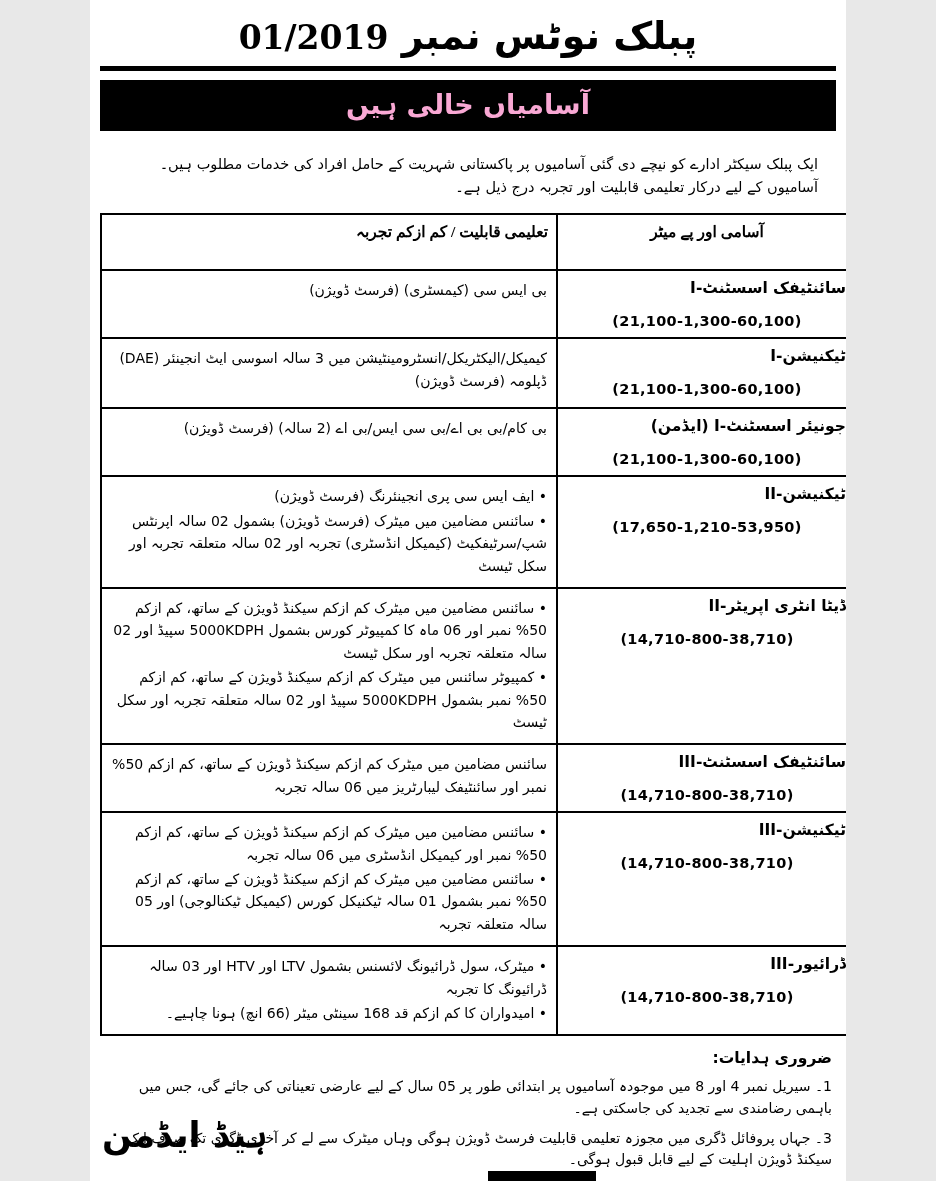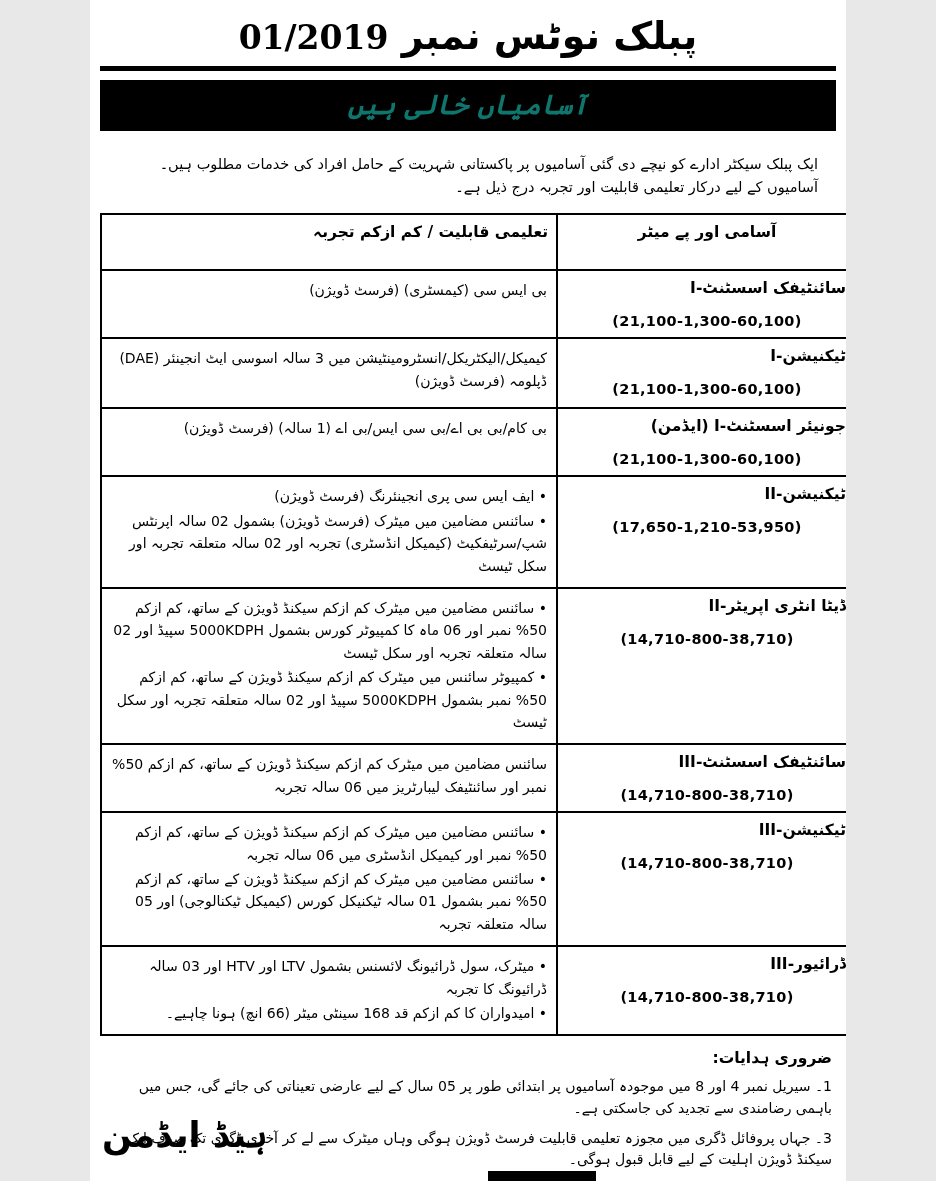--- a/index.html
+++ b/index.html
@@ -28,27 +28,26 @@
     font-family:"DejaVu Serif", serif;
     font-size:33px;
     font-weight:bold;
     letter-spacing:0;
   }
   .header-rule { height:5px; background:#000; margin:2px 0 9px; }
 
   
   .banner {
     background:#000;
-    color:#0f766e;
+    color:#f9a8d4;
     direction:rtl;
     text-align:center;
     font-size:27px;
     font-weight:bold;
     padding:9px 0 11px;
-    font-style:italic;
   }
 
   
   .intro {
     direction:rtl;
     text-align:right;
     font-size:14.5px;
     line-height:1.6;
     margin:22px 18px 14px;
   }
@@ -65,20 +64,21 @@
     border:2px solid #000;
     vertical-align:top;
   }
   .col-serial { width:52px; }
   .col-pos    { width:300px; }
   .col-qual   { width:456px; }
   .jobs th {
     font-size:15.5px;
     font-weight:bold;
     padding:8px 8px 10px;
+    font-family:Liberation Serif, serif;
   }
   .th-serial { text-align:center; }
   .th-pos    { text-align:center; }
   .th-qual   { text-align:right; }
   .serial-cell {
     text-align:center;
     font-size:15px;
     padding-top:9px;
   }
   .pos-cell { padding:8px 10px; }
@@ -189,21 +189,21 @@
         </td>
       </tr>
 
       <tr>
         <td class="serial-cell" style="height:56px">3</td>
         <td class="pos-cell">
           <div class="pos-name">جونیئر اسسٹنٹ-I (ایڈمن)</div>
           <div class="pay">(21,100-1,300-60,100)</div>
         </td>
         <td class="qual-cell">
-          <div class="qual-item">بی کام/بی بی اے/بی سی ایس/بی اے (1 سالہ) (فرسٹ ڈویژن)</div>
+          <div class="qual-item">بی کام/بی بی اے/بی سی ایس/بی اے (2 سالہ) (فرسٹ ڈویژن)</div>
         </td>
       </tr>
 
       <tr>
         <td class="serial-cell" style="height:90px">4</td>
         <td class="pos-cell">
           <div class="pos-name">ٹیکنیشن-II</div>
           <div class="pay">(17,650-1,210-53,950)</div>
         </td>
         <td class="qual-cell">

